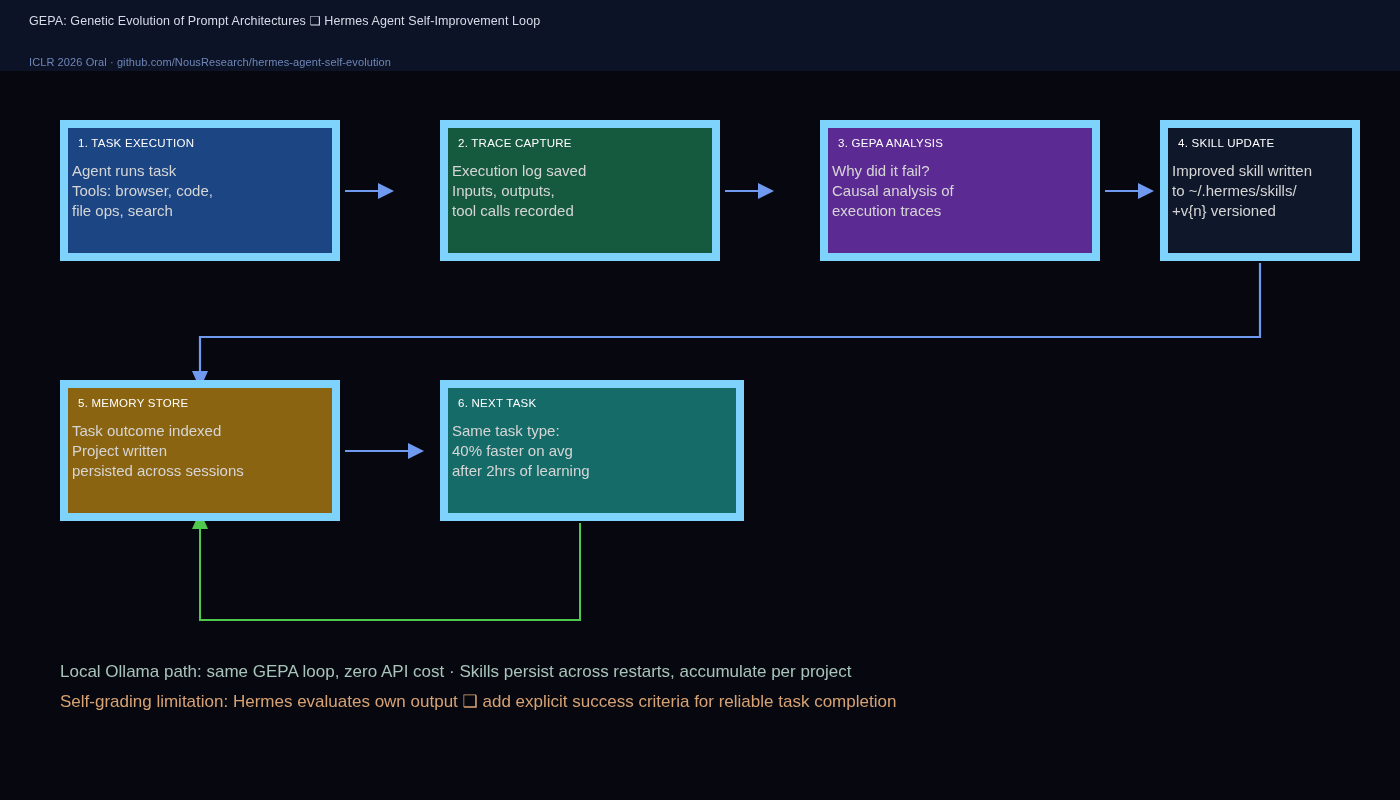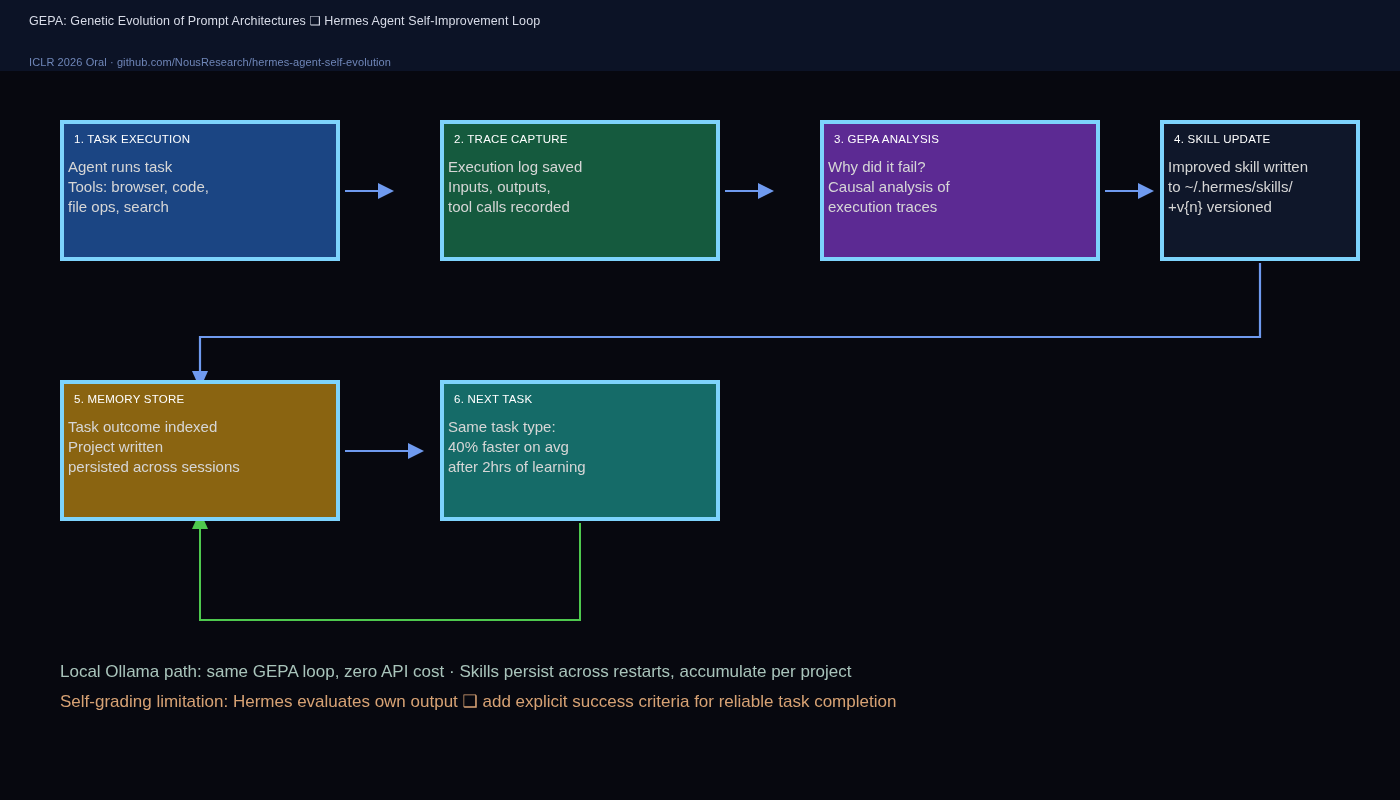--- a/index.html
+++ b/index.html
@@ -25,40 +25,40 @@
   .header-sub {
     position: absolute; left: 29px; top: 32px;
     font-size: 11px; color: #6f86b8; letter-spacing: .1px;
     white-space: pre;
     margin-top: 24px;
   }
 
   
   .node {
     position: absolute;
-    border: 4px solid #7dd3fc;
+    border: 8px solid #7dd3fc;
     overflow: hidden;
   }
   .node-title {
     position: absolute; left: 10px; top: 9px;
     font-size: 11.5px; color: #ffffff; letter-spacing: .25px;
     white-space: pre;
   }
   .node-lines {
     position: absolute; left: 4px; top: 33px;
     font-size: 15px; color: #d6d6d6;
   }
   .node-lines div { line-height: 20px; white-space: pre; }
 
   .n1 { left: 60px;   top: 120px; width: 280px; height: 141px; background: #1b4583; }
   .n2 { left: 440px;  top: 120px; width: 280px; height: 141px; background: #155a3e; }
   .n3 { left: 820px;  top: 120px; width: 280px; height: 141px; background: #5c2a93; }
   .n4 { left: 1160px; top: 120px; width: 200px; height: 141px; background: #0f172a; }
   .n5 { left: 60px;   top: 380px; width: 280px; height: 141px; background: #8a6411; }
-  .n6 { left: 440px;  top: 380px; width: 280px; height: 141px; background: #156b68; }
+  .n6 { left: 440px;  top: 380px; width: 304px; height: 141px; background: #156b68; }
 
   
   #wires { position: absolute; left: 0; top: 0; width: 1400px; height: 800px; }
 
   
   .notes { position: absolute; left: 60px; top: 657px; }
   .note { font-size: 17px; line-height: 30px; white-space: pre; }
   .note-0 { color: #a9c4bb; }
   .note-1 { color: #d7a274; }
   .note-2 { color: #6ea3dd; }

